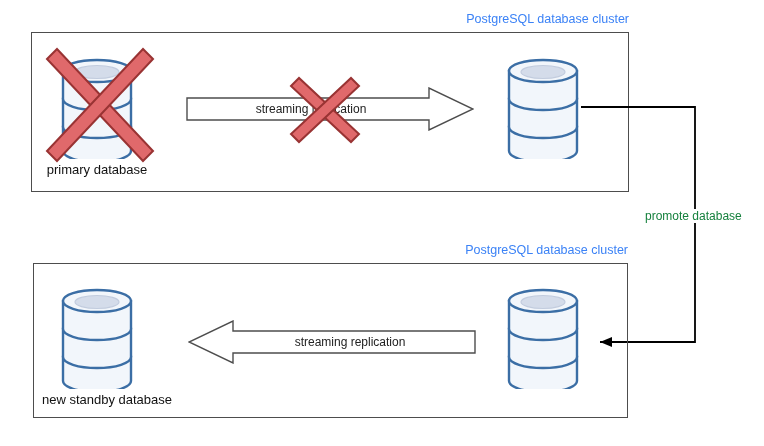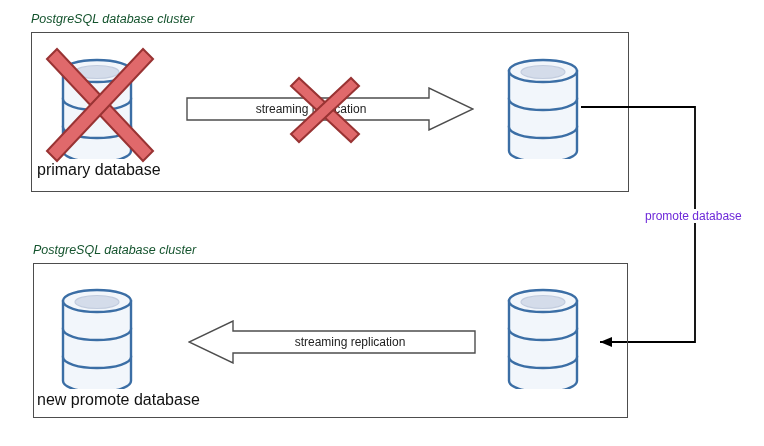--- a/index.html
+++ b/index.html
@@ -23,38 +23,37 @@
   
   .cluster-box {
     position: absolute;
     border: 1px solid #4d4d4d;
     box-sizing: border-box;
     background: transparent;
   }
   .cluster-title {
     position: absolute;
     font-size: 12.5px;
-    color: #14532d;
+    color: #3b82f6;
     white-space: nowrap;
-    text-align: left;
+    text-align: right;
     line-height: 14px;
-    font-style: italic;
   }
 
   
   .db {
     position: absolute;
     width: 76px;
     height: 104px;
   }
   .db svg { display: block; }
 
   .db-label {
     position: absolute;
-    font-size: 16px;
+    font-size: 13px;
     color: #111111;
     white-space: nowrap;
     text-align: center;
     line-height: 14px;
   }
 
   
   .block-arrow { position: absolute; }
   .block-arrow svg { display: block; }
   .arrow-text {
@@ -69,21 +68,21 @@
   
   .xmark { position: absolute; }
   .xmark svg { display: block; }
 
   
   .connector { position: absolute; left: 0; top: 0; }
   .connector svg { display: block; }
   .connector-label {
     position: absolute;
     font-size: 12px;
-    color: #6d28d9;
+    color: #15803d;
     white-space: nowrap;
     line-height: 14px;
     background: #ffffff;
     padding: 0 1px;
   }
 </style>
 </head>
 <body>
 
 <div id="canvas">
@@ -162,21 +161,21 @@
   <div class="db" style="left:59px; top:285px;">
     <svg width="76" height="104" viewBox="0 0 76 104" xmlns="http://www.w3.org/2000/svg">
       <path d="M4,72 L4,96 A34,11 0 0 0 72,96 L72,72 Z" fill="#F2F6FB" stroke="#3B6EA5" stroke-width="2.4"></path>
       <path d="M4,44 L4,72 A34,11 0 0 0 72,72 L72,44 Z" fill="#F2F6FB" stroke="#3B6EA5" stroke-width="2.4"></path>
       <path d="M4,16 L4,44 A34,11 0 0 0 72,44 L72,16 Z" fill="#F2F6FB" stroke="#3B6EA5" stroke-width="2.4"></path>
       <ellipse cx="38" cy="16" rx="34" ry="11" fill="#F2F6FB" stroke="#3B6EA5" stroke-width="2.4"></ellipse>
       <ellipse cx="38" cy="17" rx="22" ry="6.5" fill="#D4DCEA" stroke="#C2CCDE" stroke-width="1.2"></ellipse>
     </svg>
   </div>
 
-  <div class="db-label" style="left:37px; top:393px; width:140px;">new promote database</div>
+  <div class="db-label" style="left:37px; top:393px; width:140px;">new standby database</div>
 
   <div class="block-arrow" style="left:188px; top:320px;">
     <svg width="288" height="44" viewBox="0 0 288 44" xmlns="http://www.w3.org/2000/svg">
       <polygon points="287,11 45,11 45,1 1,22 45,43 45,33 287,33" fill="#FFFFFF" stroke="#4D4D4D" stroke-width="1.4" stroke-linejoin="miter"></polygon>
     </svg>
   </div>
 
   <div class="arrow-text" style="left:235px; top:335px; width:230px;">streaming replication</div>
 
   <div class="db" style="left:505px; top:285px;">

